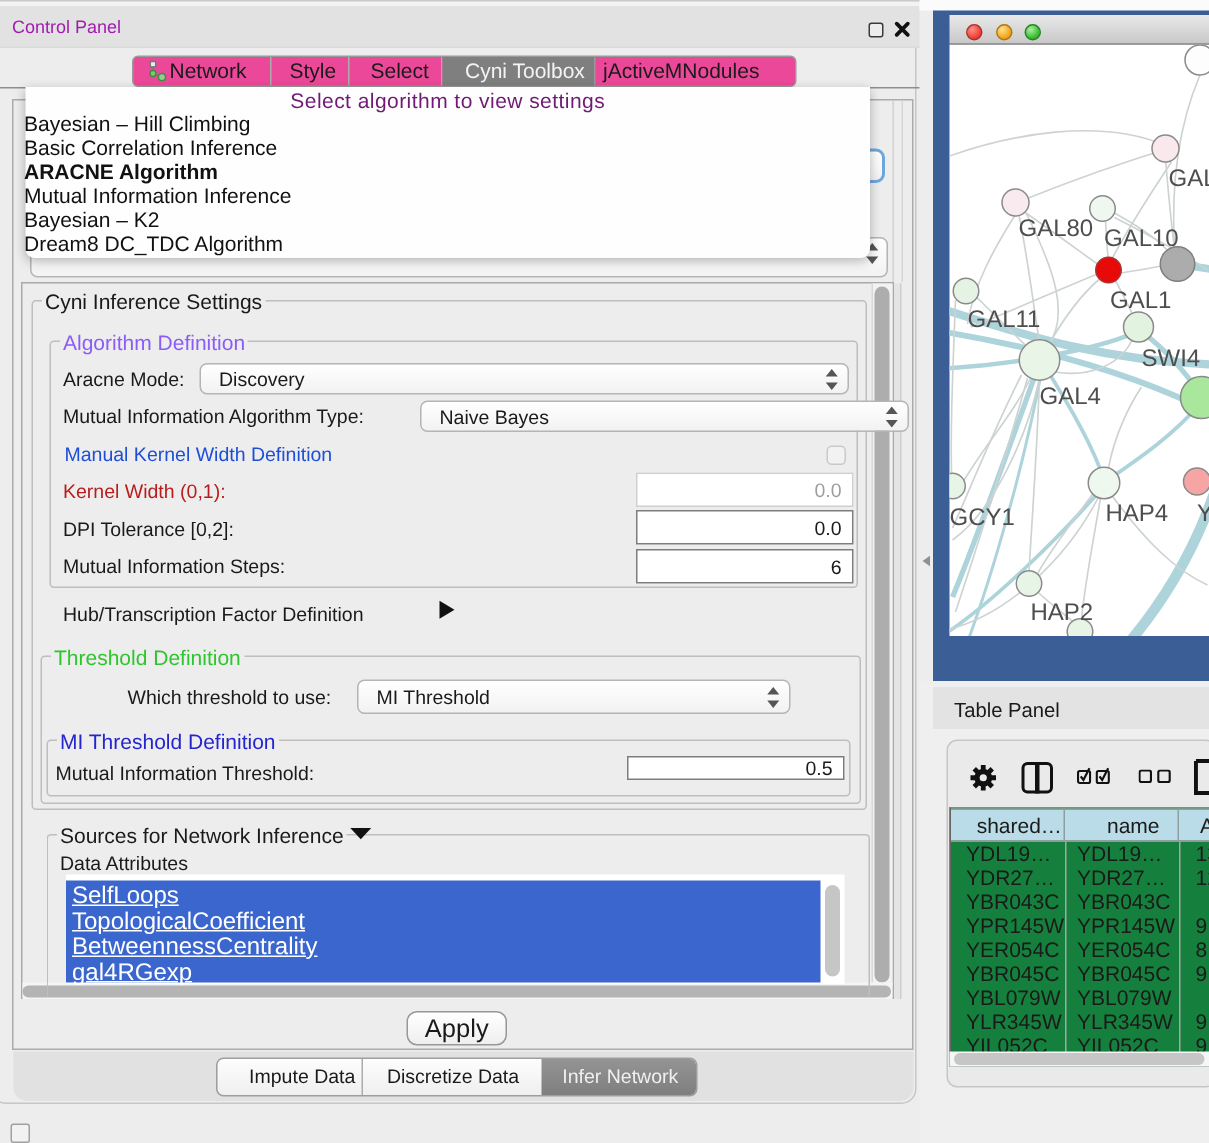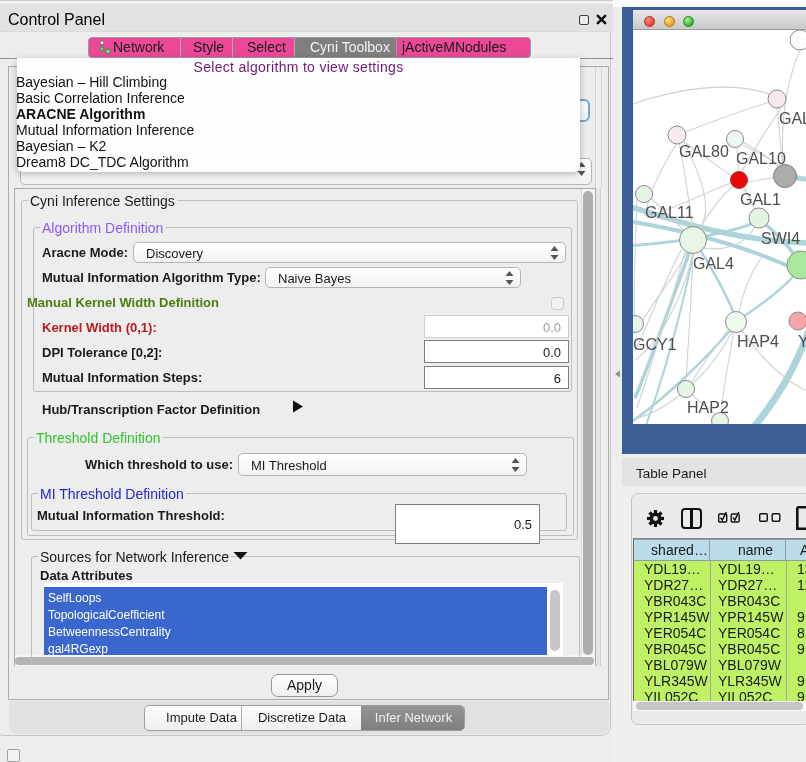--- a/index.html
+++ b/index.html
@@ -1,34 +1,34 @@
 <!DOCTYPE html>
 <html><head>
 <meta charset="utf-8">
 <style>
 * { margin:0; padding:0; box-sizing:border-box; }
 html,body { width:806px; height:762px; overflow:hidden; }
 body { position:relative; will-change:transform; background:#EDEDED; font-family:"Liberation Sans", sans-serif; color:#1a1a1a; }
 .abs { position:absolute; }
-.lbl { position:absolute; font-size:13px; font-weight:bold; white-space:nowrap; }
+.lbl { position:absolute; font-size:13px; font-weight:normal; white-space:nowrap; }
 .fs { position:absolute; border:1px solid #BEBEBE; border-radius:3px; }
 .fs > span { position:absolute; top:-8px; left:6px; background:#EDEDED; padding:0 2px; font-size:14px; font-weight:normal; white-space:nowrap; }
 .combo { position:absolute; background:linear-gradient(#FFFFFF,#F2F2F2); border:1px solid #B5B5B5; border-radius:5px; font-size:13px; }
 .combo .ct { position:absolute; left:12px; top:50%; transform:translateY(-50%); white-space:nowrap; }
 .combo .step { position:absolute; right:6px; top:50%; transform:translateY(-50%); width:9px; height:14px; }
 .field { position:absolute; background:#fff; border:1px solid #7D7D7D; font-size:13px; text-align:right; }
 .field .fv { position:absolute; right:7px; top:50%; transform:translateY(-50%); }
 </style>
 </head>
 <body>
 
 <div class="abs" style="left:0;top:0;width:806px;height:4px;background:#F3F3F3;"></div>
 <div class="abs" style="left:0;top:0;width:806px;height:1px;background:#C9C9C9;"></div>
 <div class="abs" style="left:0;top:4px;width:613px;height:28px;background:#E2E2E2;border-bottom:1px solid #DADADA;"></div>
-<div class="abs" style="left:8px;top:11px;font-size:16px;color:#000000;">Control Panel</div>
+<div class="abs" style="left:8px;top:11px;font-size:12px;color:#a21caf;">Control Panel</div>
 
 <div class="abs" style="left:579px;top:14.5px;width:10px;height:10px;border:1.6px solid #3a3a3a;border-radius:2px;background:#ECECEC;"></div>
 <svg class="abs" style="left:596px;top:14px;" width="11" height="11" viewBox="0 0 11 11">
     <path d="M1.8 1.8 L9.2 9.2 M9.2 1.8 L1.8 9.2" stroke="#111" stroke-width="2.5" stroke-linecap="round"></path>
   </svg>
 
 <div class="abs" style="left:-6px;top:0;width:617px;height:736px;border:1px solid #C6C6C6;border-radius:0 0 10px 10px;background:#EDEDED;z-index:-1;"></div>
 <div class="abs" style="left:9px;top:701px;width:600px;height:33px;background:#E1E1E1;border-radius:0 0 9px 9px;z-index:-1;"></div>
 <div class="abs" style="left:8px;top:66px;width:601px;height:634px;border:1px solid #ABABAB;background:#EDEDED;"></div>
 
@@ -81,29 +81,29 @@
 <div class="lbl" style="left:42px;top:245px;">Aracne Mode:</div>
 <div class="combo" style="left:133px;top:242px;width:433px;height:21px;">
   <div class="ct">Discovery</div>
   <svg class="step" viewBox="0 0 9 14">
       <path d="M4.5 0 L8.5 5 L0.5 5 Z" fill="#555"></path>
       <path d="M4.5 14 L8.5 9 L0.5 9 Z" fill="#555"></path>
     </svg>
 </div>
 
 <div class="lbl" style="left:42px;top:270px;">Mutual Information Algorithm Type:</div>
-<div class="combo" style="left:265px;top:267px;width:256px;height:21px;text-align:center;">
+<div class="combo" style="left:280px;top:267px;width:326px;height:21px;text-align:center;">
   <div class="ct">Naive Bayes</div>
   <svg class="step" viewBox="0 0 9 14">
       <path d="M4.5 0 L8.5 5 L0.5 5 Z" fill="#555"></path>
       <path d="M4.5 14 L8.5 9 L0.5 9 Z" fill="#555"></path>
     </svg>
 </div>
 
-<div class="lbl" style="left:27px;top:295px;color:#4d7c0f;">Manual Kernel Width Definition</div>
+<div class="lbl" style="left:43px;top:295px;color:#1d4ed8;">Manual Kernel Width Definition</div>
 <div class="abs" style="left:551px;top:297px;width:13px;height:13px;border:1px solid #C9C9C9;border-radius:3.5px;background:#F2F2F2;"></div>
 
 <div class="lbl" style="left:42px;top:320px;color:#b91c1c;">Kernel Width (0,1):</div>
 <div class="field" style="left:424px;top:315px;width:145px;height:23px;border-color:#CFCFCF;color:#9E9E9E;">
     <div class="fv">0.0</div>
   </div>
 
 <div class="lbl" style="left:42px;top:345px;">DPI Tolerance [0,2]:</div>
 <div class="field" style="left:424px;top:340px;width:145px;height:23px;">
     <div class="fv">0.0</div>
@@ -128,38 +128,38 @@
   <svg class="step" viewBox="0 0 9 14">
       <path d="M4.5 0 L8.5 5 L0.5 5 Z" fill="#555"></path>
       <path d="M4.5 14 L8.5 9 L0.5 9 Z" fill="#555"></path>
     </svg>
 </div>
 
 <div class="fs" style="left:31px;top:493px;width:536px;height:38px;">
   <span style="color:#2525CF;">MI Threshold Definition</span>
 </div>
 <div class="lbl" style="left:37px;top:508px;">Mutual Information Threshold:</div>
-<div class="field" style="left:395px;top:504px;width:145px;height:40px;">
+<div class="field" style="left:418px;top:504px;width:145px;height:16px;">
     <div class="fv">0.5</div>
   </div>
 
 <div class="fs" style="left:31px;top:556px;width:549px;height:109px;border-bottom:none;border-radius:3px 3px 0 0;">
   <span>Sources for Network Inference</span>
 </div>
 <svg class="abs" style="left:233px;top:551px;" width="15" height="9" viewBox="0 0 15 9">
     <path d="M0.5 1 L14.5 1 L7.5 8.5 Z" fill="#111"></path>
   </svg>
 <div class="lbl" style="left:40px;top:568px;">Data Attributes</div>
 
 <div class="abs" style="left:44px;top:583px;width:519px;height:73px;background:#fff;"></div>
 <div class="abs" style="left:44px;top:587px;width:503px;height:68px;background:#3A66CD;"></div>
-<div class="abs" style="left:48px;top:590px;width:490px;font-size:12px;color:#fff;line-height:16.9px;">SelfLoops<br>TopologicalCoefficient<br>BetweennessCentrality<br>gal4RGexp</div>
+<div class="abs" style="left:48px;top:590px;width:490px;font-size:16px;color:#fff;line-height:16.9px;text-decoration:underline;">SelfLoops<br>TopologicalCoefficient<br>BetweennessCentrality<br>gal4RGexp</div>
 <div class="abs" style="left:550px;top:590px;width:10px;height:61px;background:#C6C6C6;border-radius:5px;"></div>
 
-<div class="abs" style="left:271px;top:674px;width:67px;height:23px;background:linear-gradient(#FFFFFF,#EFEFEF);border:1px solid #989898;border-radius:7px;text-align:center;font-size:14px;line-height:21px;">Apply</div>
+<div class="abs" style="left:271px;top:674px;width:67px;height:23px;background:linear-gradient(#FFFFFF,#EFEFEF);border:1px solid #989898;border-radius:7px;text-align:center;font-size:17px;line-height:21px;">Apply</div>
 
 <div class="abs" style="left:144px;top:705px;width:321px;height:26px;border:1px solid #9E9E9E;border-radius:5px;background:linear-gradient(#FDFDFD,#EFEFEF);overflow:hidden;font-size:13.5px;">
   <div style="position:absolute;left:96px;top:0;width:1px;height:26px;background:#ACACAC;"></div>
   <div style="position:absolute;left:216px;top:0;width:105px;height:26px;background:linear-gradient(#949494,#7D7D7D);"></div>
   <div style="position:absolute;left:8px;top:4px;width:97px;text-align:center;font-size:13px;">Impute Data</div>
   <div style="position:absolute;left:97px;top:4px;width:120px;text-align:center;font-size:13px;">Discretize Data</div>
   <div style="position:absolute;left:216px;top:4px;width:105px;text-align:center;color:#F0F0F0;font-size:13px;">Infer Network</div>
 </div>
 
 <div class="abs" style="left:17px;top:58px;width:563px;height:114px;background:#FEFEFE;border-radius:0 0 6px 6px;box-shadow:0 2px 7px rgba(0,0,0,0.28);"></div>
@@ -289,21 +289,21 @@
   <path d="M15 6.6 L16.8 9 L20.8 1.2" stroke="#111" stroke-width="1.5" fill="none"></path>
 </svg>
 <svg class="abs" style="left:759px;top:513px;" width="22" height="9" viewBox="0 0 22 9">
   <rect x="0.7" y="0.7" width="7.6" height="7.6" rx="1.2" fill="none" stroke="#111" stroke-width="1.4"></rect>
   <rect x="13.2" y="0.7" width="7.6" height="7.6" rx="1.2" fill="none" stroke="#111" stroke-width="1.4"></rect>
 </svg>
 <svg class="abs" style="left:796px;top:506px;" width="10" height="24" viewBox="0 0 10 24">
   <path d="M1.3 1.3 L10 1.3 M1.3 1.3 L1.3 22.7 L10 22.7" fill="none" stroke="#111" stroke-width="2.6"></path>
 </svg>
 
-<div class="abs" style="left:633px;top:538px;width:173px;height:173px;background:#bef264;overflow:hidden;border-left:1px solid #666;border-top:1px solid #888;border-bottom:1px solid #888;">
+<div class="abs" style="left:633px;top:538px;width:173px;height:173px;background:#15803d;overflow:hidden;border-left:1px solid #666;border-top:1px solid #888;border-bottom:1px solid #888;">
   <div style="position:absolute;left:0;top:0;width:76px;height:22px;background:#B9DCE8;border:1px solid #8F9E9E;border-left:none;text-align:center;text-indent:16px;line-height:21px;font-size:14px;">shared…</div>
   <div style="position:absolute;left:76px;top:0;width:76px;height:22px;background:#B9DCE8;border:1px solid #8F9E9E;border-left:none;text-align:center;text-indent:16px;line-height:21px;font-size:14px;">name</div>
   <div style="position:absolute;left:152px;top:0;width:76px;height:22px;background:#B9DCE8;border:1px solid #8F9E9E;border-left:none;line-height:21px;font-size:14px;text-indent:14px;">A</div>
   <div style="position:absolute;left:75.5px;top:22px;width:1px;height:151px;background:#A5A5A5;"></div>
   <div style="position:absolute;left:151.5px;top:22px;width:1px;height:151px;background:#A5A5A5;"></div>
   <div style="position:absolute;left:10px;top:22px;font-size:14px;line-height:16px;">YDL19…<br>YDR27…<br>YBR043C<br>YPR145W<br>YER054C<br>YBR045C<br>YBL079W<br>YLR345W<br>YIL052C</div>
   <div style="position:absolute;left:84px;top:22px;font-size:14px;line-height:16px;">YDL19…<br>YDR27…<br>YBR043C<br>YPR145W<br>YER054C<br>YBR045C<br>YBL079W<br>YLR345W<br>YIL052C</div>
   <div style="position:absolute;left:163px;top:22px;font-size:14px;line-height:16px;">13<br>12<br><br>9.<br>8.<br>9.<br><br>9.<br>9.</div>
 </div>
 <div class="abs" style="left:633px;top:701px;width:173px;height:10px;background:#F6F6F6;"></div>

